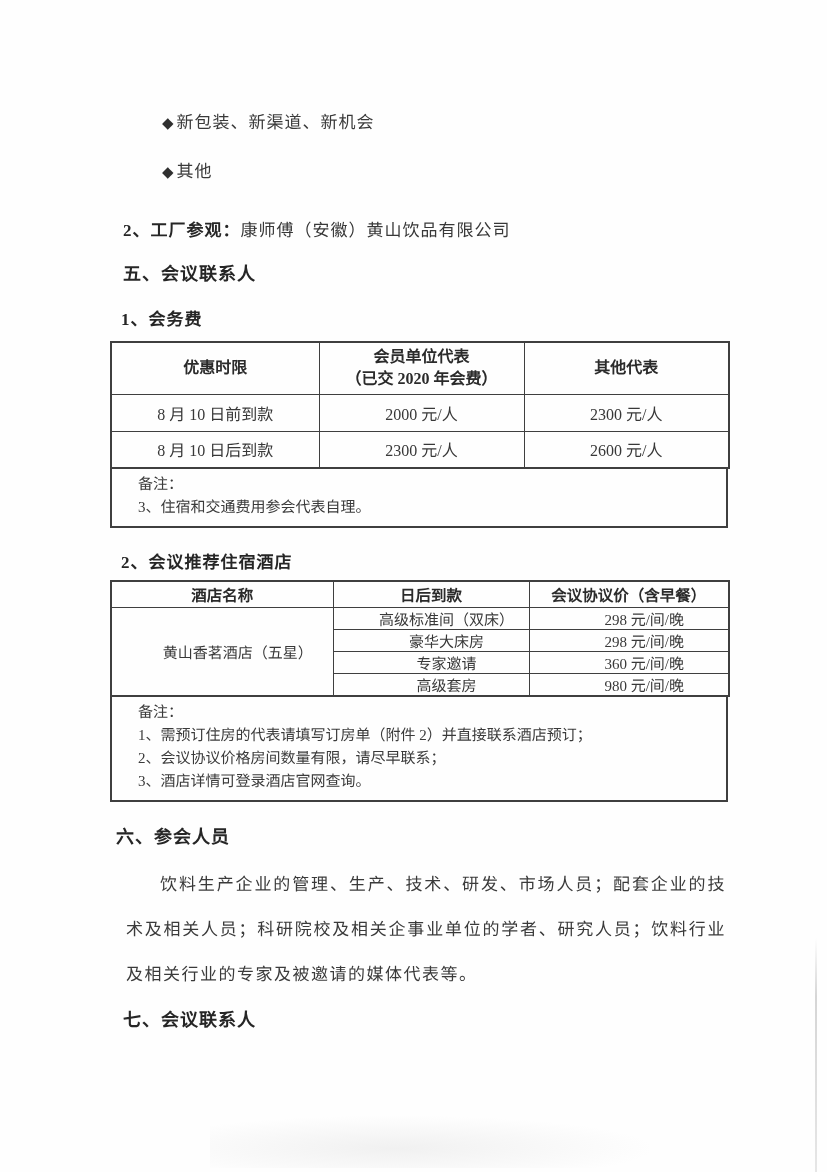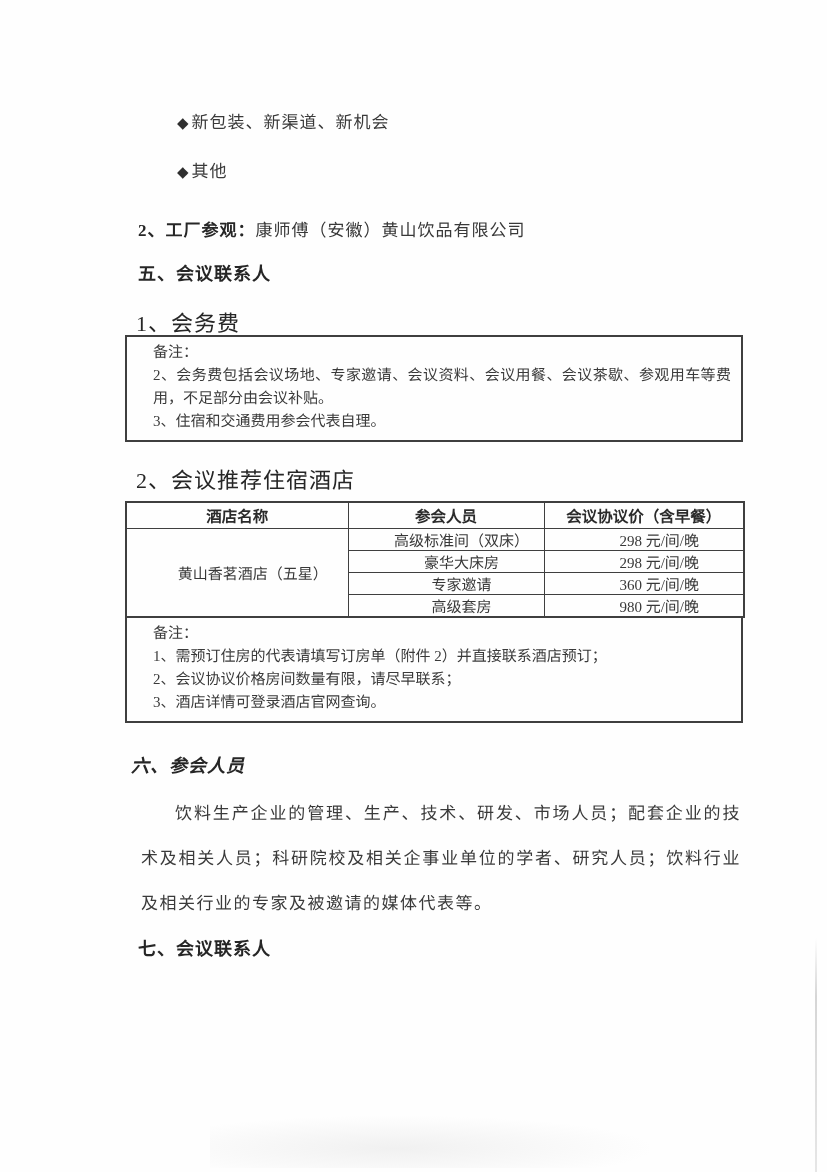--- a/index.html
+++ b/index.html
@@ -1,29 +1,29 @@
 <!DOCTYPE html>
 <html lang="zh-CN"><head>
 <meta charset="utf-8">
 <style>
   * { margin:0; padding:0; box-sizing:border-box; }
   html,body { width:827px; height:1172px; }
   body { background:#ffffff; font-family:"Liberation Serif","DejaVu Serif",serif; color:#383838; }
   .page { position:relative; width:827px; height:1172px; background:#fefefe; overflow:hidden; }
-  .content { position:absolute; left:125px; top:0; width:618px; }
+  .content { position:absolute; left:110px; top:0; width:618px; }
 
   .bullet-line { font-size:17px; letter-spacing:1px; color:#3a3a3a; }
   .b1 { margin:108px 0 0 52px; }
   .b2 { margin:24px 0 0 52px; }
   .diamond { font-size:15px; margin-right:2px; color:#2f2f2f; }
 
   .line-label { font-weight:bold; color:#262626; }
   .factory-line { margin:34px 0 0 13px; font-size:17px; letter-spacing:1px; }
   .heading { margin:18px 0 0 13px; font-size:18px; font-weight:bold; color:#262626; letter-spacing:1px; }
-  .sub-heading { margin:20px 0 0 11px; font-size:22px; font-weight:normal; color:#262626; letter-spacing:1px; }
+  .sub-heading { margin:20px 0 0 11px; font-size:17px; font-weight:bold; color:#262626; letter-spacing:1px; }
 
   table { border-collapse:collapse; width:618px; table-layout:fixed; margin-top:11px; border:2px solid #3f3f3f; }
   th,td { border:1px solid #3f3f3f; text-align:center; vertical-align:middle; }
   th { font-weight:bold; color:#2b2b2b; }
 
   .fee-table th { height:52px; font-size:16px; line-height:22px; }
   .fee-table td { height:37px; font-size:16px; }
   .fee-table .c1 { width:208px; } .fee-table .c2 { width:205px; } .fee-table .c3 { width:205px; }
 
   .hotel-table { margin-top:7px; }
@@ -32,21 +32,21 @@
   .hotel-table .c1 { width:222px; } .hotel-table .c2 { width:196px; } .hotel-table .c3 { width:200px; }
   .hotel-name { font-size:15.5px; }
 
   .notes-box { width:618px; border:2px solid #3f3f3f; margin-top:-2px; padding:4px 10px 7px 26px;
                font-size:15px; line-height:23px; color:#3a3a3a; text-align:justify; }
   .notes-box .note-bold { font-weight:bold; color:#222; font-size:15.5px; }
   .pre-line { white-space:pre-line; }
 
   .para { margin:14px 0 0 16px; width:600px; font-size:17px; line-height:45px;
           letter-spacing:1.5px; text-align:justify; text-indent:2em; color:#3a3a3a; }
-  .sec6 { margin-top:28px; margin-left:6px;font-style:italic; }
+  .sec6 { margin-top:20px; margin-left:6px; }
   .sec7 { margin-top:8px; }
 
   .scan-edge-line { position:absolute; left:815px; top:938px; width:2px; height:234px;
       background:linear-gradient(to bottom, rgba(200,200,200,0), rgba(180,180,180,0.55) 25%, rgba(185,185,185,0.35)); }
   .scan-smudge { position:absolute; left:210px; top:1116px; width:440px; height:52px;
       background:radial-gradient(ellipse at 42% 62%, rgba(170,170,170,0.16), rgba(255,255,255,0) 72%); }
 </style>
 </head>
 <body>
 
@@ -62,34 +62,53 @@
     </div>
 
     <div class="factory-line">
       <span class="line-label">2、工厂参观：</span><span>康师傅（安徽）黄山饮品有限公司</span>
     </div>
 
     <div class="heading">五、会议联系人</div>
 
     <div class="sub-heading">1、会务费</div>
 
+    <table class="fee-table">
+      <tbody>
+          <tr>
+        <th class="c1">优惠时限</th>
+        <th class="c2 pre-line">会员单位代表
+（已交 2020 年会费）</th>
+        <th class="c3">其他代表</th>
+      </tr>
+      <tr>
+        <td>8 月 10 日前到款</td>
+        <td>2000 元/人</td>
+        <td>2300 元/人</td>
+      </tr>
+      <tr>
+        <td>8 月 10 日后到款</td>
+        <td>2300 元/人</td>
+        <td>2600 元/人</td>
+      </tr>
+    </tbody>
+      </table>
 
     <div class="notes-box">
       <div>备注：</div>
-      <div>2、会务费包括会议场地、专家邀请、会议资料、会议用餐、会议茶歇、参观用车等费用，不足部分由会议补贴。</div>
       <div>3、住宿和交通费用参会代表自理。</div>
     </div>
 
     <div class="sub-heading">2、会议推荐住宿酒店</div>
 
     <table class="hotel-table">
       <tbody>
           <tr>
         <th class="c1">酒店名称</th>
-        <th class="c2">参会人员</th>
+        <th class="c2">日后到款</th>
         <th class="c3">会议协议价（含早餐）</th>
       </tr>
       <tr>
         <td class="hotel-name" rowspan="4">黄山香茗酒店（五星）</td>
         <td>高级标准间（双床）</td>
         <td>298 元/间/晚</td>
       </tr>
       <tr>
         <td>豪华大床房</td>
         <td>298 元/间/晚</td>

